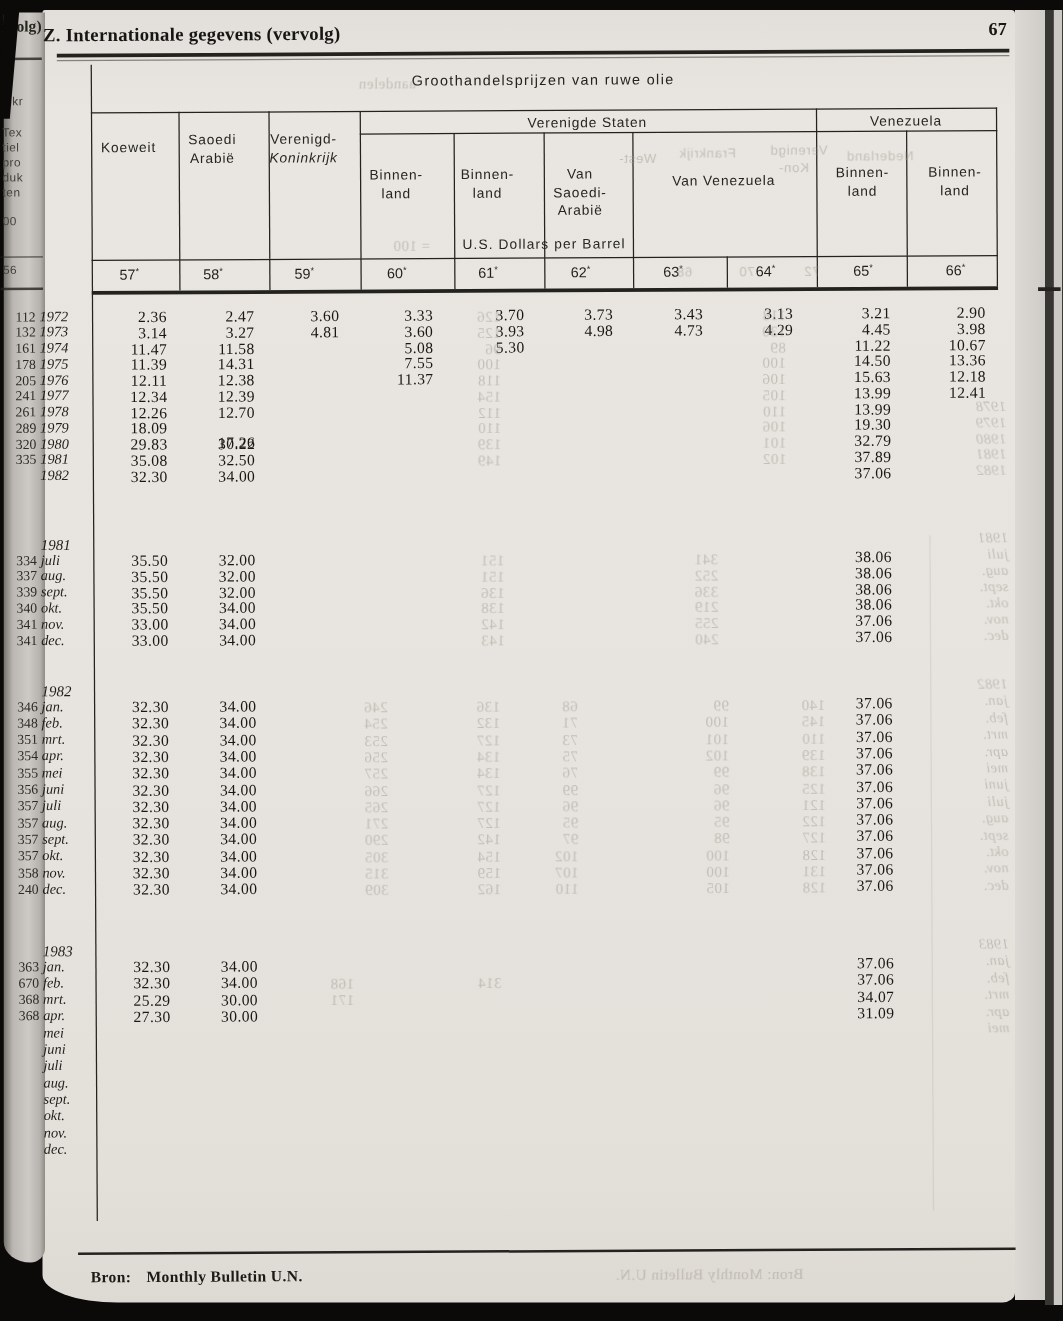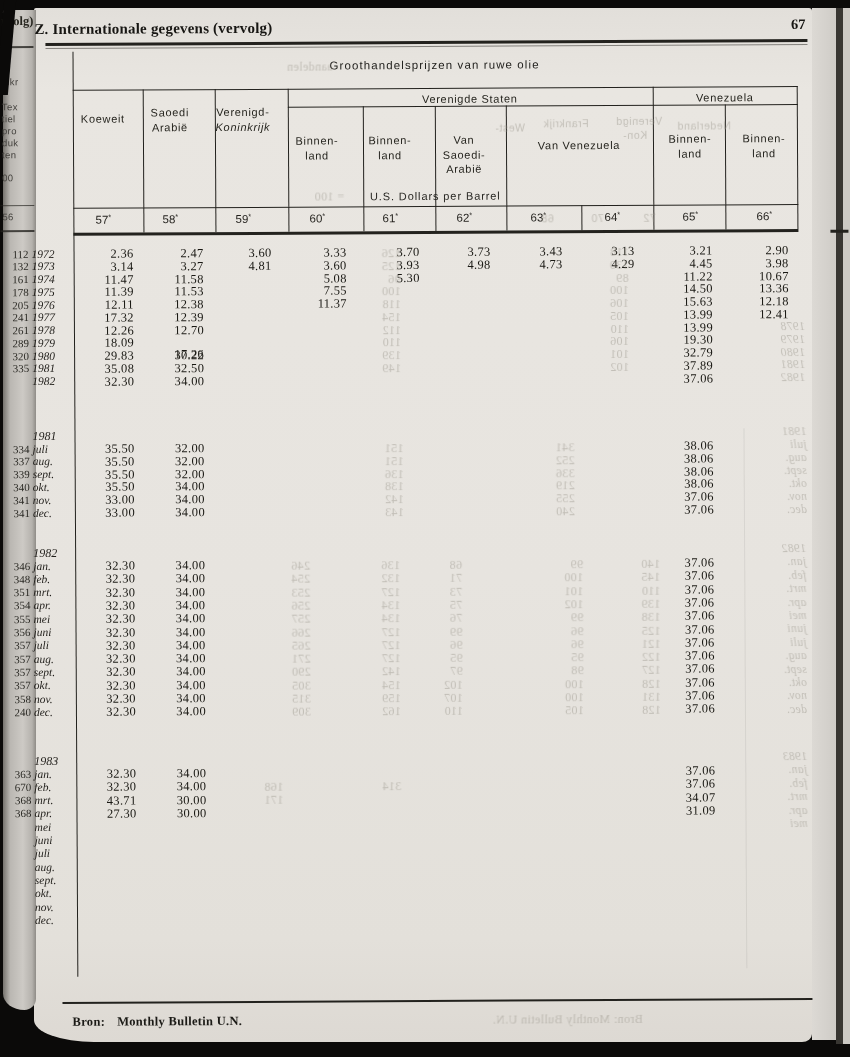--- a/index.html
+++ b/index.html
@@ -149,32 +149,32 @@
     <div class="val" style="left: 726px; top: 257.75px;">3.98</div>
     <div class="rowlabel" style="left: 33px; top: 271px;">1974</div>
     <div class="val" style="left: 71px; top: 270.5px;">11.47</div>
     <div class="val" style="left: 141px; top: 270.5px;">11.58</div>
     <div class="val" style="left: 284px; top: 270.5px;">5.08</div>
     <div class="val" style="left: 357px; top: 270.5px;">5.30</div>
     <div class="val" style="left: 650px; top: 270.5px;">11.22</div>
     <div class="val" style="left: 726px; top: 270.5px;">10.67</div>
     <div class="rowlabel" style="left: 33px; top: 283.75px;">1975</div>
     <div class="val" style="left: 71px; top: 283.25px;">11.39</div>
-    <div class="val" style="left: 141px; top: 283.25px;">11.53</div>
+    <div class="val" style="left: 141px; top: 283.25px;">14.31</div>
     <div class="val" style="left: 284px; top: 283.25px;">7.55</div>
     <div class="val" style="left: 650px; top: 283.25px;">14.50</div>
     <div class="val" style="left: 726px; top: 283.25px;">13.36</div>
     <div class="rowlabel" style="left: 33px; top: 296.5px;">1976</div>
     <div class="val" style="left: 71px; top: 296px;">12.11</div>
     <div class="val" style="left: 141px; top: 296px;">12.38</div>
     <div class="val" style="left: 284px; top: 296px;">11.37</div>
     <div class="val" style="left: 650px; top: 296px;">15.63</div>
     <div class="val" style="left: 726px; top: 296px;">12.18</div>
     <div class="rowlabel" style="left: 33px; top: 309.25px;">1977</div>
-    <div class="val" style="left: 71px; top: 308.75px;">17.32</div>
+    <div class="val" style="left: 71px; top: 308.75px;">12.34</div>
     <div class="val" style="left: 141px; top: 308.75px;">12.39</div>
     <div class="val" style="left: 650px; top: 308.75px;">13.99</div>
     <div class="val" style="left: 726px; top: 308.75px;">12.41</div>
     <div class="rowlabel" style="left: 33px; top: 322px;">1978</div>
     <div class="val" style="left: 71px; top: 321.5px;">12.26</div>
     <div class="val" style="left: 141px; top: 321.5px;">12.70</div>
     <div class="val" style="left: 650px; top: 321.5px;">13.99</div>
     <div class="rowlabel" style="left: 33px; top: 334.75px;">1979</div>
     <div class="val" style="left: 71px; top: 334.25px;">18.09</div>
     <div class="val" style="left: 141px; top: 346px;">17.26</div>
@@ -268,21 +268,21 @@
     <div class="secheading" style="left: 33px; top: 752px;">1983</div>
     <div class="rowlabel" style="left: 33px; top: 765.5px;">jan.</div>
     <div class="val" style="left: 71px; top: 765px;">32.30</div>
     <div class="val" style="left: 141px; top: 765px;">34.00</div>
     <div class="val" style="left: 650px; top: 765px;">37.06</div>
     <div class="rowlabel" style="left: 33px; top: 778.8px;">feb.</div>
     <div class="val" style="left: 71px; top: 778.3px;">32.30</div>
     <div class="val" style="left: 141px; top: 778.3px;">34.00</div>
     <div class="val" style="left: 650px; top: 778.3px;">37.06</div>
     <div class="rowlabel" style="left: 33px; top: 792.1px;">mrt.</div>
-    <div class="val" style="left: 71px; top: 791.6px;">43.71</div>
+    <div class="val" style="left: 71px; top: 791.6px;">25.29</div>
     <div class="val" style="left: 141px; top: 791.6px;">30.00</div>
     <div class="val" style="left: 650px; top: 791.6px;">34.07</div>
     <div class="rowlabel" style="left: 33px; top: 805.4px;">apr.</div>
     <div class="val" style="left: 71px; top: 804.9px;">27.30</div>
     <div class="val" style="left: 141px; top: 804.9px;">30.00</div>
     <div class="val" style="left: 650px; top: 804.9px;">31.09</div>
     <div class="rowlabel" style="left: 33px; top: 818.7px;">mei</div>
     <div class="rowlabel" style="left: 33px; top: 832px;">juni</div>
     <div class="rowlabel" style="left: 33px; top: 845.3px;">juli</div>
     <div class="rowlabel" style="left: 33px; top: 858.6px;">aug.</div>

